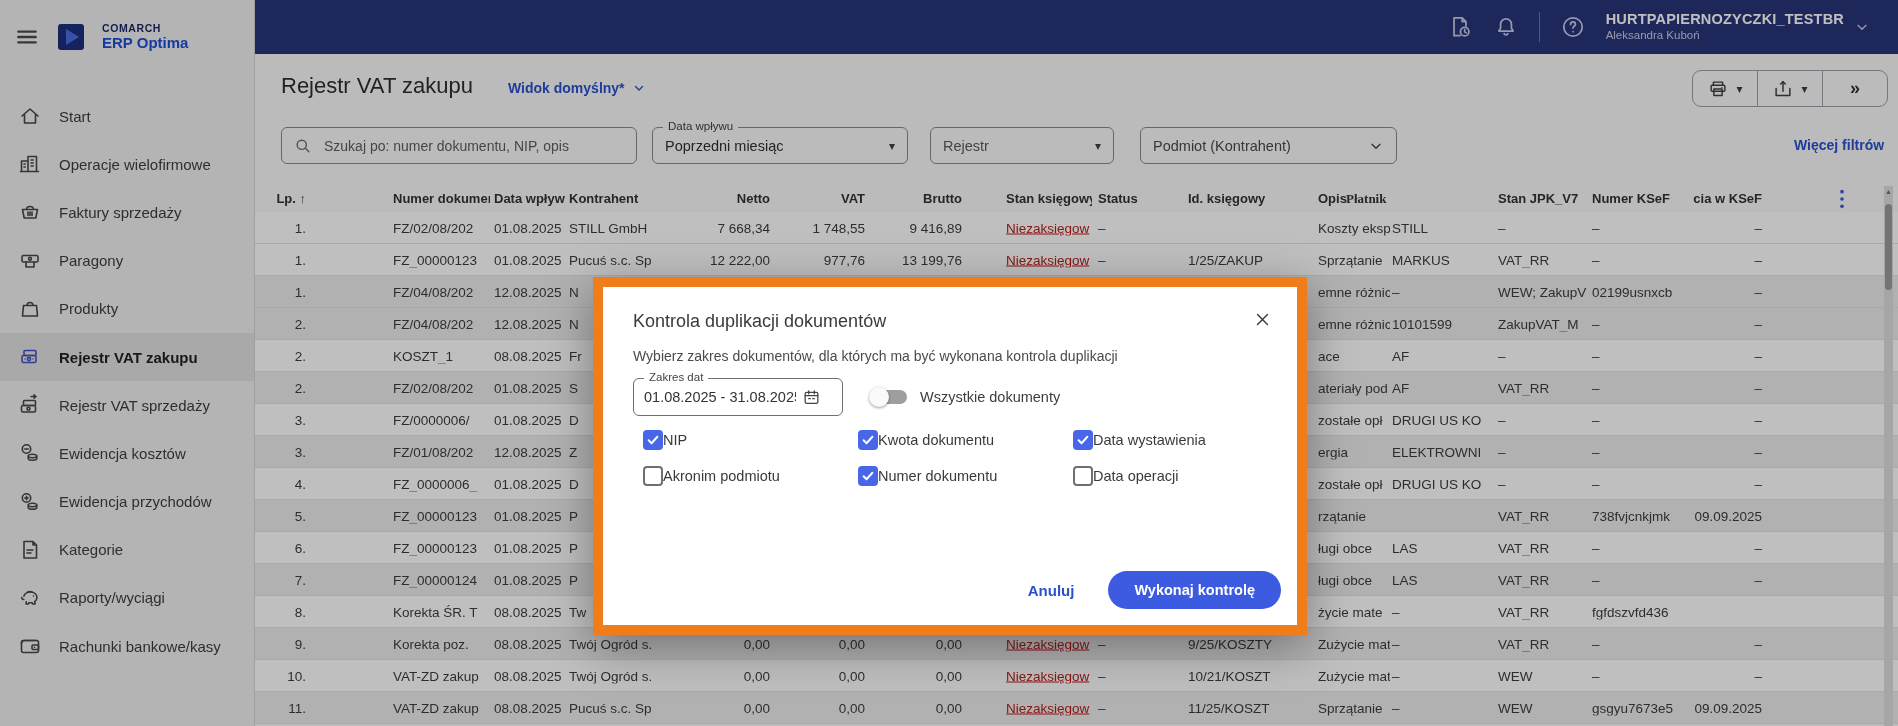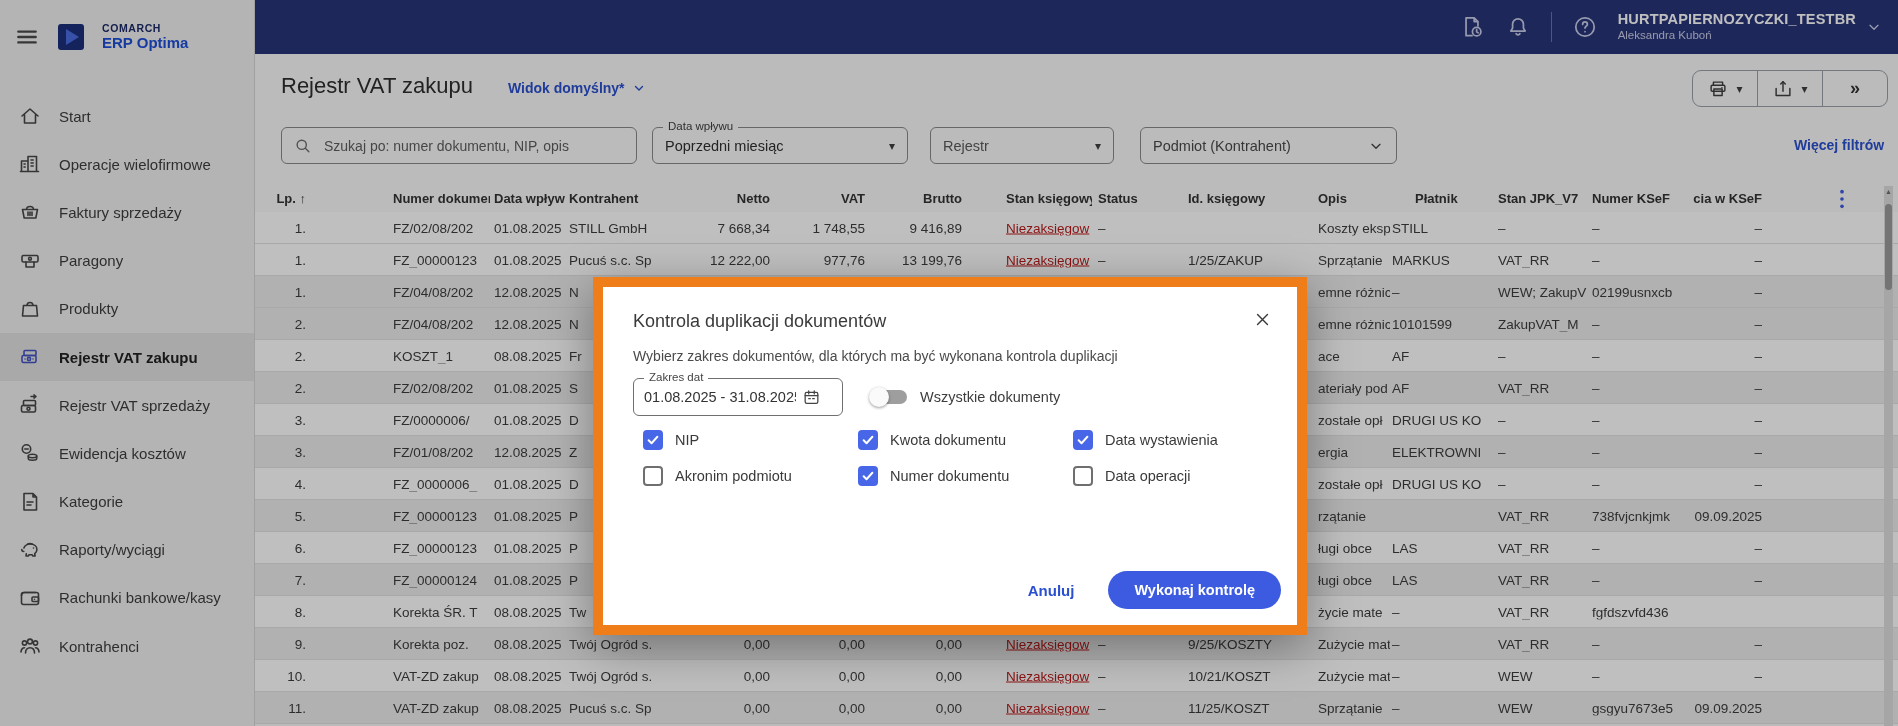--- a/index.html
+++ b/index.html
@@ -2,21 +2,21 @@
 <html><head>
 <meta charset="utf-8">
 <style>
   html,body{margin:0;padding:0;background:#ffffff;}
   #root{position:relative;width:1898px;height:726px;overflow:hidden;background:#fafafa;
         font-family:"Liberation Sans","DejaVu Sans",sans-serif;}
 
   
   .topbar{position:absolute;left:255px;top:0;width:1643px;height:54px;background:#283478;
           display:flex;align-items:center;justify-content:flex-end;gap:20px;
-          padding-right:16px;box-sizing:border-box;z-index:1;}
+          padding-right:28px;box-sizing:border-box;z-index:1;}
   .tb-icon{width:26px;height:26px;color:#c9cee8;flex:0 0 auto;cursor:pointer;}
   .tb-divider{width:1px;height:30px;background:#6a74a8;}
   .company-switcher{display:flex;align-items:center;gap:10px;cursor:pointer;color:#ffffff;}
   .company-name{font-size:14.5px;font-weight:bold;letter-spacing:.2px;line-height:1.2;}
   .company-user{font-size:11.5px;color:#c9cee8;line-height:1.2;}
   .chev-small{width:16px;height:16px;color:#c9cee8;}
 
   
   .sidebar{position:absolute;left:0;top:0;width:255px;height:726px;background:#f1f1f1;
            border-right:1px solid #d6d6d6;box-sizing:border-box;z-index:2;}
@@ -99,21 +99,21 @@
               font-size:11.5px;color:#444444;}
   .date-value{font-size:14.5px;color:#333333;width:152px;overflow:hidden;white-space:nowrap;}
   .cal-icon{width:19px;height:19px;color:#444444;flex:0 0 auto;}
   .toggle-wrap{margin-left:28px;display:flex;align-items:center;gap:13px;
                font-size:14.5px;color:#3d3d3d;cursor:pointer;}
   .toggle{position:relative;width:36px;height:14px;background:#9e9e9e;border-radius:7px;}
   .toggle .knob{position:absolute;left:-2px;top:-3px;width:20px;height:20px;border-radius:50%;
                 background:#fafafa;box-shadow:0 1px 3px rgba(0,0,0,.4);}
   .cb-grid{margin-top:14px;display:grid;grid-template-columns:215px 215px 1fr;row-gap:16px;
            padding-left:10px;}
-  .cb{display:flex;align-items:center;gap:12px;font-size:14.5px;color:#3a3a3a;cursor:pointer;}
+  .cb{display:flex;align-items:center;gap:0;font-size:14.5px;color:#3a3a3a;cursor:pointer;}
   .cb-box{width:20px;height:20px;border-radius:4px;box-sizing:border-box;flex:0 0 auto;
           border:2px solid #6f6f6f;background:#ffffff;}
   .cb.checked .cb-box{border:none;background:#4766e8;display:flex;align-items:center;justify-content:center;}
   .cb-box svg{width:14px;height:14px;color:#ffffff;}
   .m-actions{position:absolute;right:16px;bottom:16px;display:flex;align-items:center;gap:28px;}
   .btn-cancel{color:#2b50cf;font-weight:bold;font-size:15px;background:none;border:none;
               cursor:pointer;font-family:inherit;}
   .btn-primary{background:#3d5be0;color:#ffffff;font-weight:bold;font-size:14.5px;height:38px;
                padding:0 26px;border-radius:19px;border:none;cursor:pointer;font-family:inherit;}
 </style>
@@ -218,20 +218,29 @@
           <svg class="side-icon" viewBox="0 0 24 24" fill="none" stroke="currentColor" stroke-width="1.6" stroke-linecap="round" stroke-linejoin="round">
             <circle cx="8.5" cy="8" r="4.2"></circle>
             <path d="M6.8 8 h3.4"></path>
             <ellipse cx="14.5" cy="15" rx="4.2" ry="1.7"></ellipse>
             <path d="M10.3 15 v2.6 c0 .9 1.9 1.7 4.2 1.7 s4.2 -.8 4.2 -1.7 V15"></path>
           </svg>
           <span>Ewidencja kosztów</span>
         </div>
         <div class="side-item">
           <svg class="side-icon" viewBox="0 0 24 24" fill="none" stroke="currentColor" stroke-width="1.6" stroke-linecap="round" stroke-linejoin="round">
+            <circle cx="8.5" cy="8" r="4.2"></circle>
+            <path d="M6.8 8 h3.4 M8.5 6.3 v3.4"></path>
+            <ellipse cx="14.5" cy="15" rx="4.2" ry="1.7"></ellipse>
+            <path d="M10.3 15 v2.6 c0 .9 1.9 1.7 4.2 1.7 s4.2 -.8 4.2 -1.7 V15"></path>
+          </svg>
+          <span>Ewidencja przychodów</span>
+        </div>
+        <div class="side-item">
+          <svg class="side-icon" viewBox="0 0 24 24" fill="none" stroke="currentColor" stroke-width="1.6" stroke-linecap="round" stroke-linejoin="round">
             <path d="M6 3.5 h9 l3.5 3.5 v13 h-12.5 Z M15 3.5 V7 h3.5"></path>
             <path d="M9 12 h6 M9 15 h4"></path>
           </svg>
           <span>Kategorie</span>
         </div>
         <div class="side-item">
           <svg class="side-icon" viewBox="0 0 24 24" fill="none" stroke="currentColor" stroke-width="1.6" stroke-linecap="round" stroke-linejoin="round">
             <path d="M3.8 11.5 c0 1.2 .8 2 2 2 M5.9 10 a6.6 5.4 0 0 1 13 1.4 c0 1.8 -.9 3.2 -2.2 4.2 l.4 2.4 h-2.4 l-.5 -1.2 h-3.3 l-.5 1.2 H8 l.3 -2.2"></path>
             <path d="M9.5 6.1 c1.5 -.7 3.5 -.7 5 0"></path>
             <path d="M15.5 10 h.01"></path>
@@ -239,29 +248,20 @@
           <span>Raporty/wyciągi</span>
         </div>
         <div class="side-item">
           <svg class="side-icon" viewBox="0 0 24 24" fill="none" stroke="currentColor" stroke-width="1.6" stroke-linecap="round" stroke-linejoin="round">
             <rect x="3.5" y="6.5" width="17" height="12" rx="2"></rect>
             <path d="M3.5 9.5 c0 -1.7 1.3 -3 3 -3 h11"></path>
             <rect x="14" y="11" width="6.5" height="4.5" rx="1"></rect>
             <path d="M16.5 13.2 h.01"></path>
           </svg>
           <span>Rachunki bankowe/kasy</span>
-        </div>
-        <div class="side-item">
-          <svg class="side-icon" viewBox="0 0 24 24" fill="none" stroke="currentColor" stroke-width="1.6" stroke-linecap="round" stroke-linejoin="round">
-            <circle cx="6.5" cy="9" r="2.1"></circle>
-            <circle cx="17.5" cy="9" r="2.1"></circle>
-            <circle cx="12" cy="7.5" r="2.4"></circle>
-            <path d="M3 18 c0 -2.7 1.8 -4.2 3.5 -4.2 M21 18 c0 -2.7 -1.8 -4.2 -3.5 -4.2 M7.5 19 c0 -3.4 2 -5.3 4.5 -5.3 s4.5 1.9 4.5 5.3"></path>
-          </svg>
-          <span>Kontrahenci</span>
         </div>
       </div>
   </div>
 
   <div class="page-title">Rejestr VAT zakupu</div>
   <div class="view-switch">
     <span>Widok domyślny*</span>
     <svg width="14" height="14" viewBox="0 0 24 24" fill="none" stroke="#2b50cf" stroke-width="2.4" stroke-linecap="round" stroke-linejoin="round">
         <path d="M6 9.5 l6 6 6 -6"></path>
       </svg>
@@ -323,21 +323,21 @@
       <div class="hcell" style="left: 138px; width: 97px; text-align: left;">Numer dokumentu</div>
       <div class="hcell" style="left: 239px; width: 71px; text-align: left;">Data wpływu</div>
       <div class="hcell" style="left: 314px; width: 93px; text-align: left;">Kontrahent</div>
       <div class="hcell" style="left: 391px; width: 124px; text-align: right;">Netto</div>
       <div class="hcell" style="left: 489px; width: 121px; text-align: right;">VAT</div>
       <div class="hcell" style="left: 585px; width: 122px; text-align: right;">Brutto</div>
       <div class="hcell" style="left: 751px; width: 86px; text-align: left;">Stan księgowy</div>
       <div class="hcell" style="left: 843px; width: 58px; text-align: left;">Status</div>
       <div class="hcell" style="left: 933px; width: 100px; text-align: left;">Id. księgowy</div>
       <div class="hcell" style="left: 1063px; width: 72px; text-align: left;">Opis</div>
-      <div class="hcell" style="left: 1160px; width: 96px; text-align: left;">Płatnik</div>
+      <div class="hcell" style="left: 1091px; width: 96px; text-align: left; font-family: Liberation Serif, serif;">Płatnik</div>
       <div class="hcell" style="left: 1243px; width: 92px; text-align: left;">Stan JPK_V7</div>
       <div class="hcell" style="left: 1337px; width: 90px; text-align: left;">Numer KSeF</div>
       <div class="hcell" style="left: 1433px; width: 74px; text-align: right;">cia w KSeF</div>
     </div>
   <div id="tbody">
       <div class="trow" style="top: 0px;">
         <div class="tcell" style="left: 13px; width: 38px; text-align: right;">1.</div>
         <div class="tcell" style="left: 138px; width: 97px; text-align: left;">FZ/02/08/202</div>
         <div class="tcell" style="left: 239px; width: 71px; text-align: left;">01.08.2025</div>
         <div class="tcell" style="left: 314px; width: 93px; text-align: left;">STILL GmbH</div>

